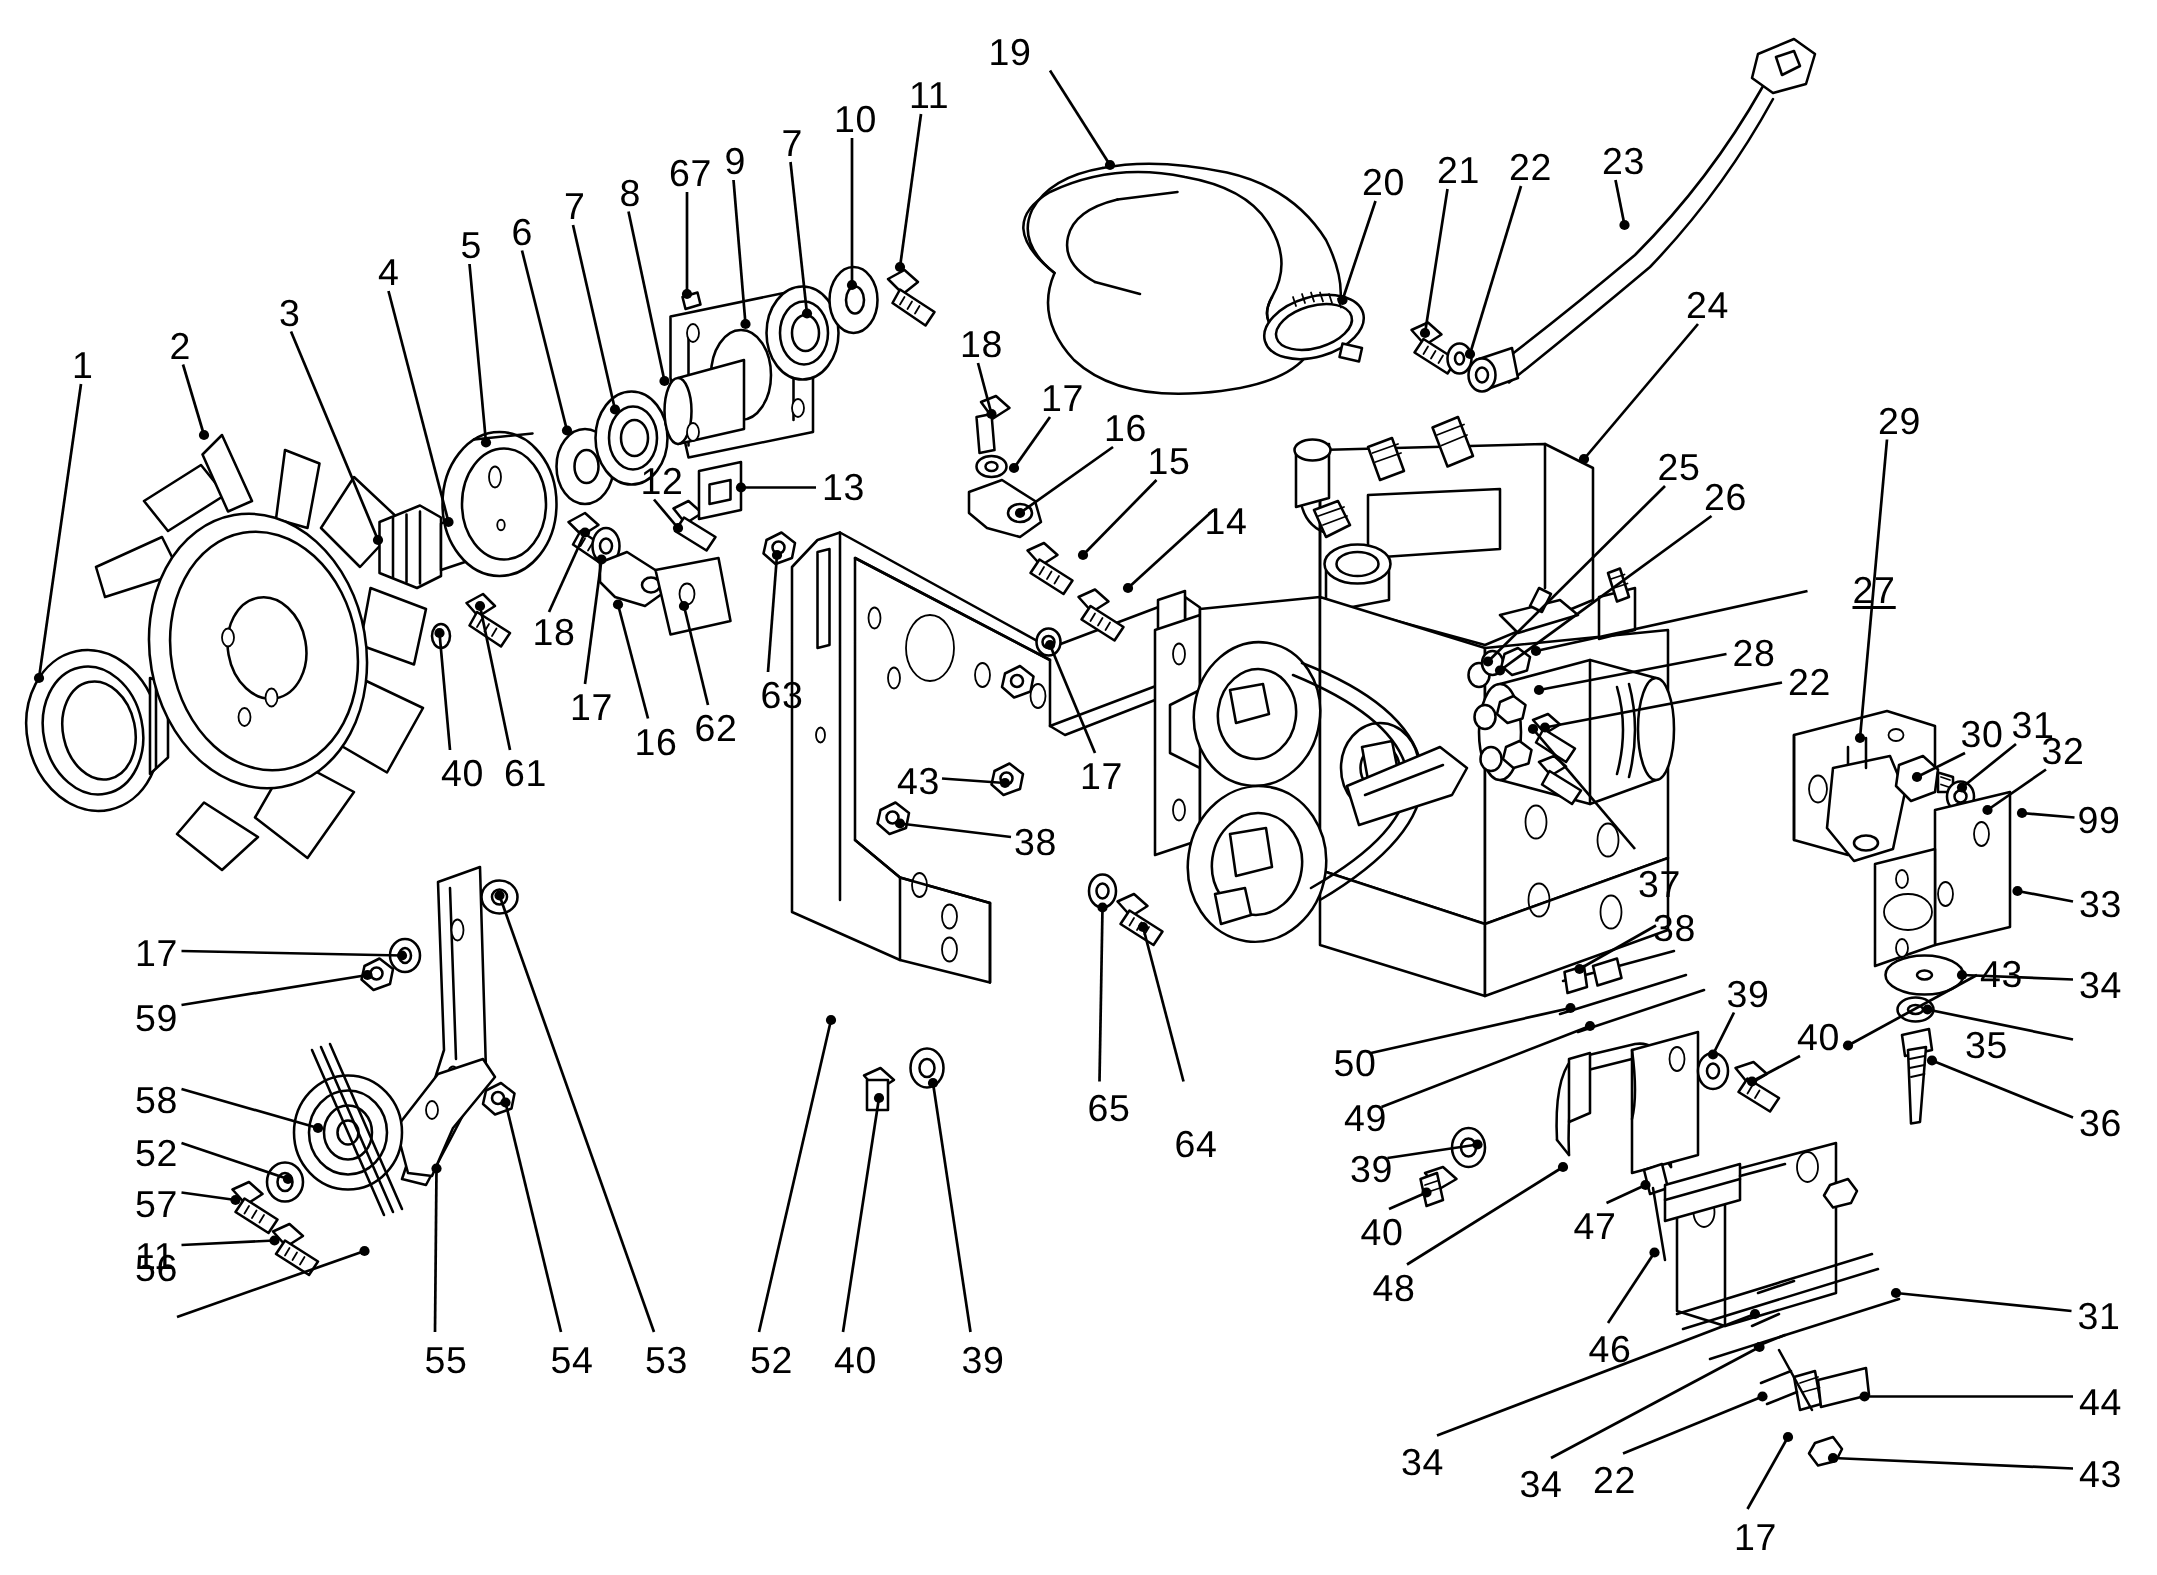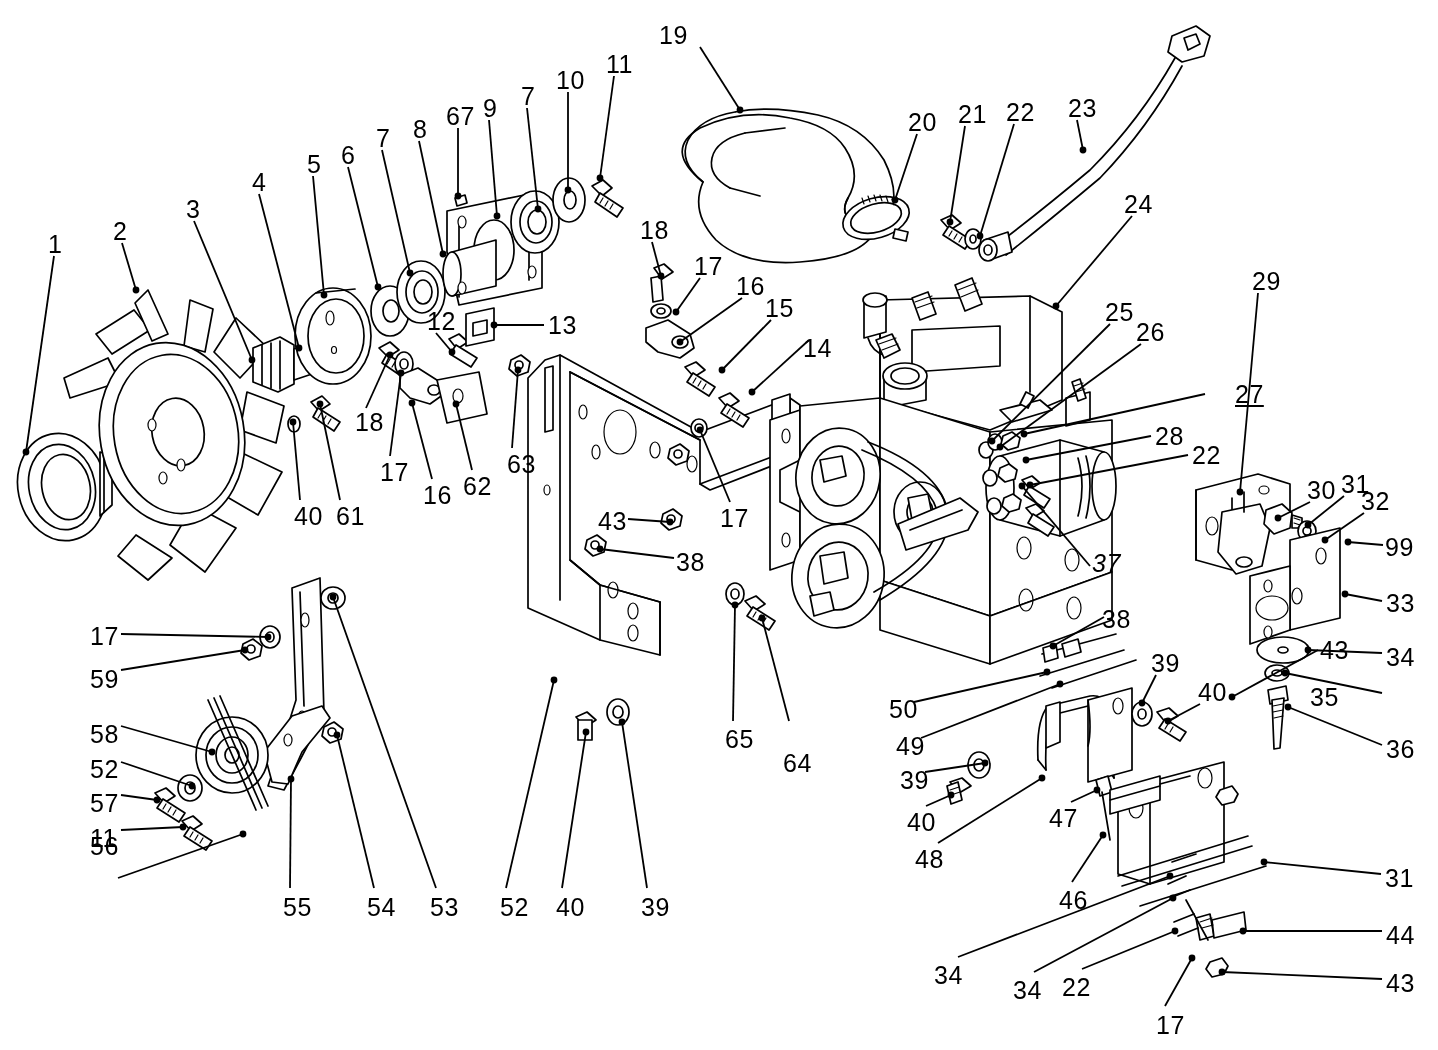--- a/index.html
+++ b/index.html
@@ -698,21 +698,21 @@
       <div class="callout" style="left: 1192px; top: 443px;">22</div>
       <div class="callout" style="left: 1252px; top: 269px;">29</div>
       <div class="callout" style="left: 1307px; top: 478px;">30</div>
       <div class="callout" style="left: 1341px; top: 472px;">31</div>
       <div class="callout" style="left: 1361px; top: 489px;">32</div>
       <div class="callout" style="left: 1385px; top: 535px;">99</div>
       <div class="callout" style="left: 1386px; top: 591px;">33</div>
       <div class="callout" style="left: 1386px; top: 645px;">34</div>
       <div class="callout" style="left: 1310px; top: 685px;">35</div>
       <div class="callout" style="left: 1386px; top: 737px;">36</div>
-      <div class="callout" style="left: 1092px; top: 551px; font-style: italic;">37</div>
+      <div class="callout" style="left: 1092px; top: 578px;">37</div>
       <div class="callout" style="left: 1102px; top: 607px;">38</div>
       <div class="callout" style="left: 889px; top: 697px;">50</div>
       <div class="callout" style="left: 896px; top: 734px;">49</div>
       <div class="callout" style="left: 900px; top: 768px;">39</div>
       <div class="callout" style="left: 907px; top: 810px;">40</div>
       <div class="callout" style="left: 915px; top: 847px;">48</div>
       <div class="callout" style="left: 1151px; top: 651px;">39</div>
       <div class="callout" style="left: 1198px; top: 680px;">40</div>
       <div class="callout" style="left: 1049px; top: 806px;">47</div>
       <div class="callout" style="left: 1059px; top: 888px;">46</div>

